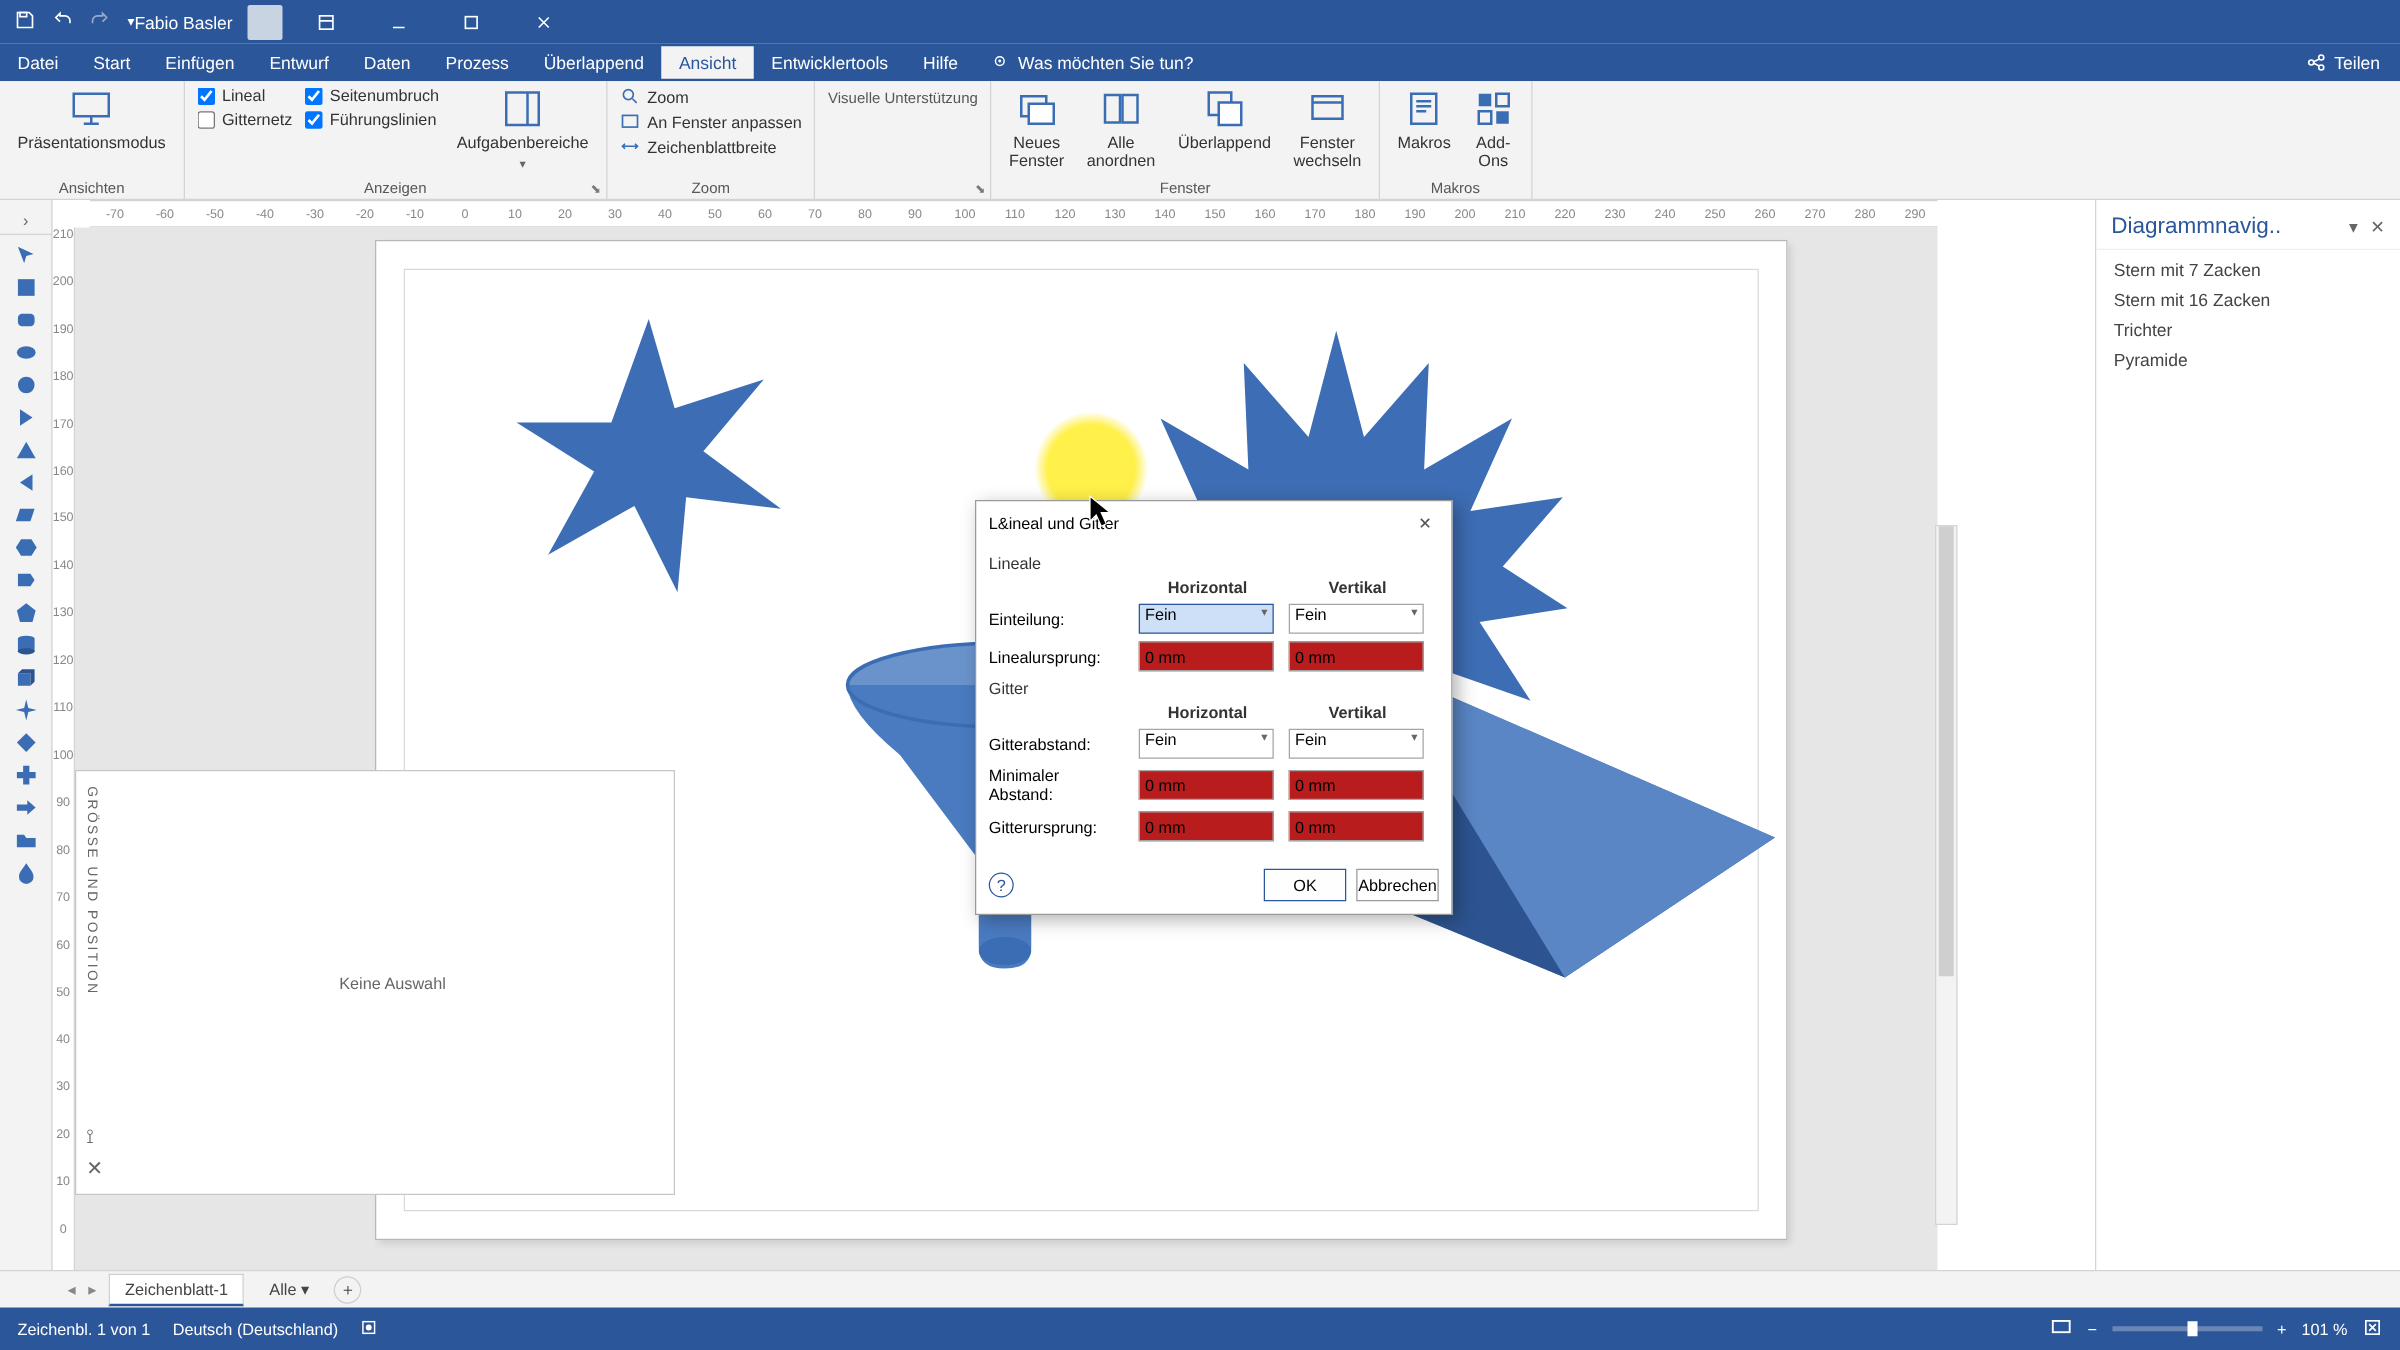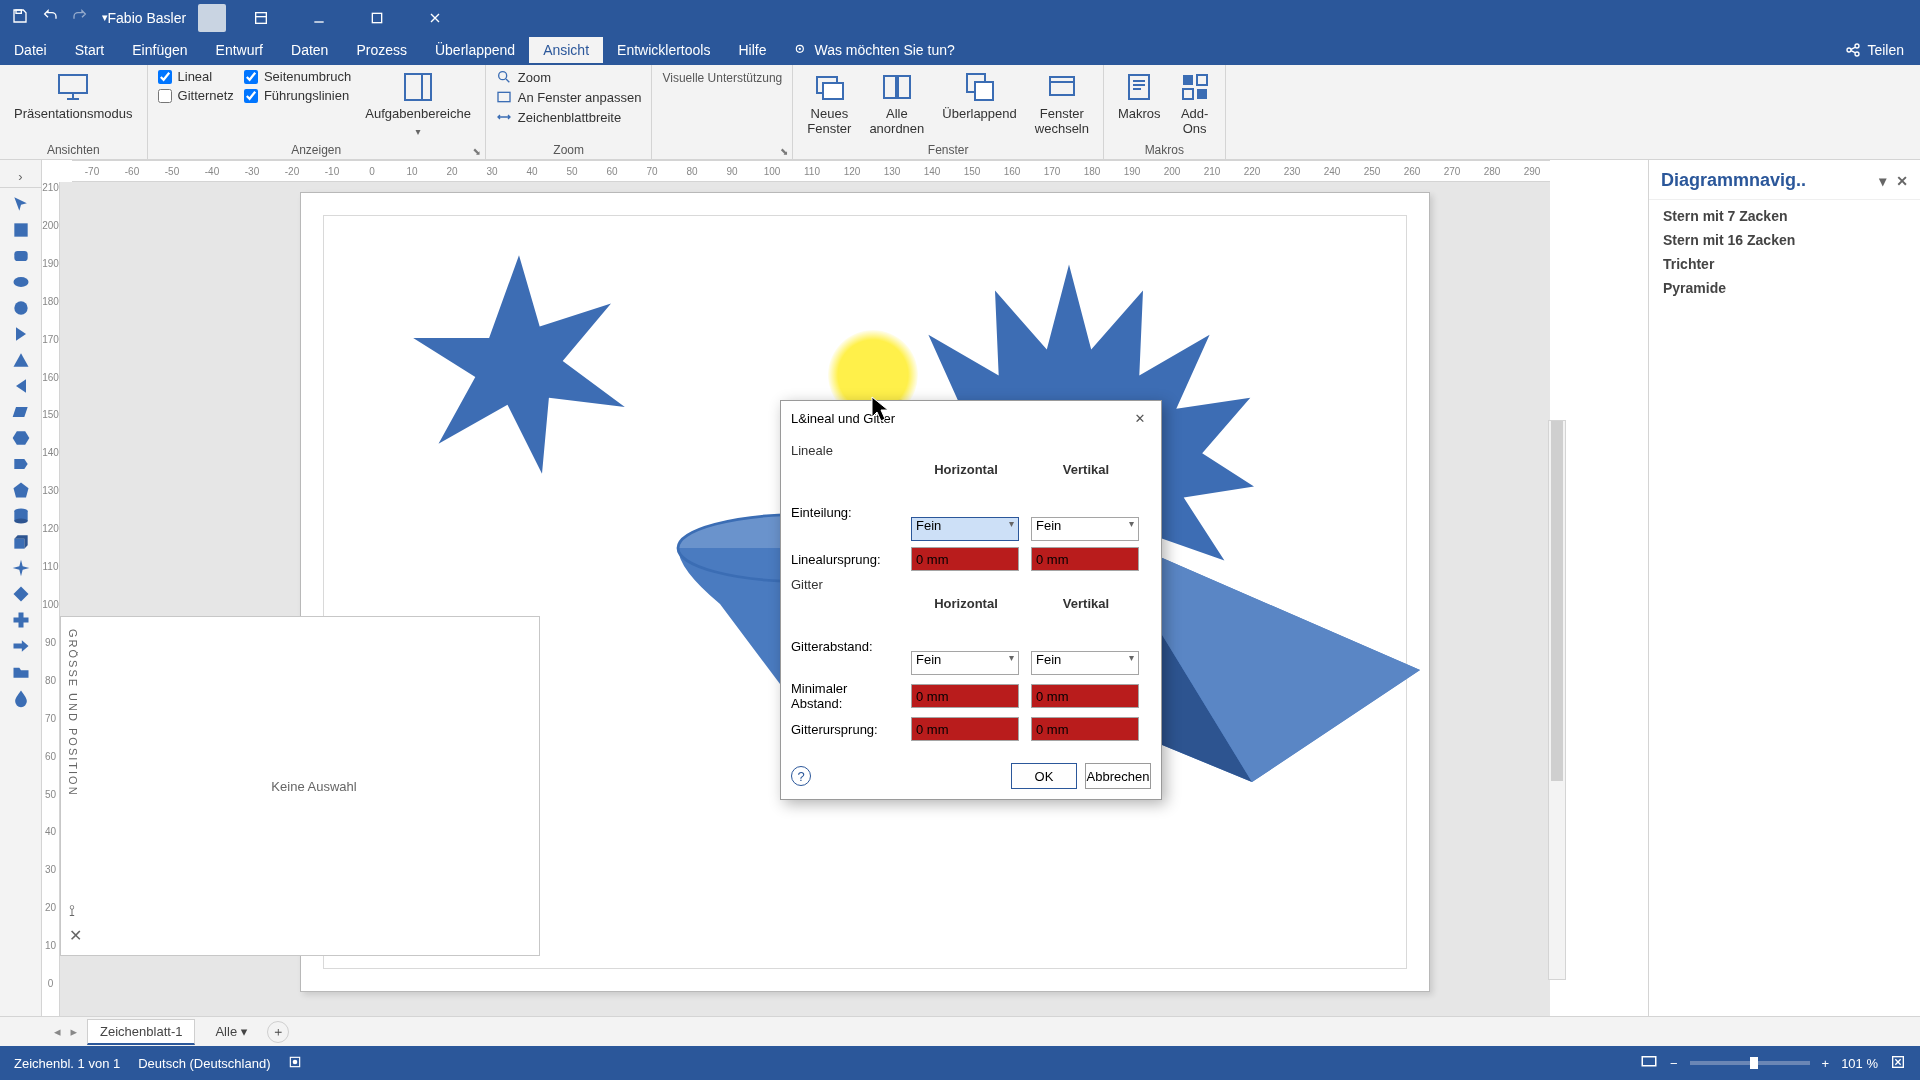--- a/index.html
+++ b/index.html
@@ -51,34 +51,34 @@
 .funnel { position: absolute; left: 340px; top: 290px; width: 280px; height: 280px; }
 .pyramid { position: absolute; left: 690px; top: 290px; width: 420px; height: 300px; }
 
 
 .sizepos-panel { position: absolute; left: 60px; top: 616px; width: 480px; height: 340px; background: #fff; border: 1px solid #c7c7c7; z-index: 3; }
 .sizepos-panel .vlabel { position: absolute; left: 6px; top: 12px; writing-mode: vertical-rl; font-size: 11px; color: #666; letter-spacing: 2px; }
 .sizepos-panel .content { padding-left: 28px; font-size: 13px; color: #666; display: flex; align-items: center; justify-content: center; height: 100%; }
 .sizepos-panel .mini { position: absolute; left: 8px; bottom: 10px; display: flex; flex-direction: column; gap: 6px; color: #666; }
 
 
-.navpane { position: absolute; top: 160px; right: 0; bottom: 64px; width: 272px; background: #fff; border-left: 1px solid #d4d4d4; font-weight: bold; }
+.navpane { position: absolute; top: 160px; right: 0; bottom: 64px; width: 244px; background: #fff; border-left: 1px solid #d4d4d4; }
 .navpane-header { display: flex; align-items: center; justify-content: space-between; padding: 10px 12px 8px; font-size: 18px; color: #2b579a; border-bottom: 1px solid #efefef;}
 .navpane-list { padding: 8px 14px; font-size: 14px; color: #444; display: flex; flex-direction: column; gap: 8px; }
 
 
 .dialog { position: absolute; left: 780px; top: 400px; width: 382px; background: #fff; border: 1px solid #9a9a9a; box-shadow: 4px 4px 14px rgba(0,0,0,.3); z-index: 10; font-size: 13px; }
 .dialog-title { display: flex; align-items: center; justify-content: space-between; padding: 6px 10px; }
 .dialog-close { width: 22px; height: 22px; display: flex; align-items: center; justify-content: center; color: #555; }
 .dialog-body { padding: 4px 10px 10px; }
 .dlg-section { font-size: 13px; color: #333; margin: 4px 0; }
 .dlg-grid { display: grid; grid-template-columns: 110px 110px 110px; gap: 6px 10px; align-items: center; margin-bottom: 6px; }
 .dlg-grid .hdr { text-align: center; color: #333; font-weight: bold; }
 .dlg-select, .dlg-input { width: 108px; height: 24px; border: 1px solid #a5a5a5; font-size: 13px; padding: 0 4px; background: #b91c1c; }
-.dlg-select { background: #e6eefb; margin-top: 34px; }
+.dlg-select { background: #e6eefb; }
 .dlg-select .arrow { float: right; color: #666; font-size: 10px; }
 .dialog-footer { display: flex; align-items: center; padding: 6px 10px 10px; gap: 8px; }
 .dialog-footer .spacer { flex: 1; }
 .dlg-btn { min-width: 66px; height: 26px; border: 1px solid #9a9a9a; background: #fefefe; font-size: 13px; }
 .dlg-btn.primary { border: 1px solid #2b579a; }
 .help-icon { width: 20px; height: 20px; border-radius: 50%; border: 1px solid #2b579a; color: #2b579a; display: flex; align-items: center; justify-content: center; font-size: 13px; }
 
 
 .highlight { position: absolute; left: 828px; top: 330px; width: 90px; height: 90px; background: radial-gradient(circle, #fff04a 0%, #fff04a 55%, rgba(255,240,74,0) 72%); border-radius: 50%; z-index: 9; }
 .cursor-arrow { position: absolute; left: 870px; top: 395px; z-index: 11; }

